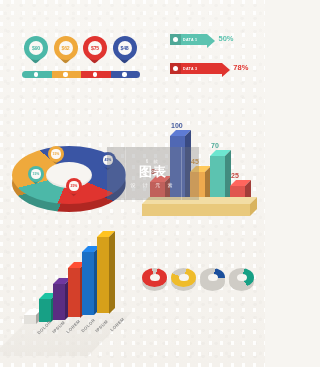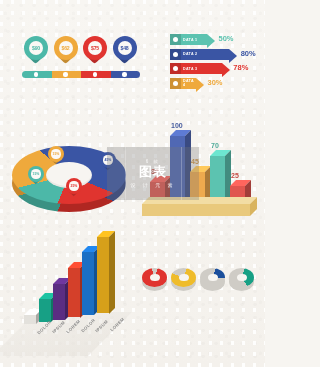--- a/index.html
+++ b/index.html
@@ -193,49 +193,29 @@
       <div class="arow" style="top: 0px; left: 0px;">
         <div class="abody" style="width:37px;background:#5cc3b0">
           <div class="cap" style="background:#4fa897">
             <b></b>
           </div>
           <span class="lbl">DATA 1</span>
         </div>
         <div class="ahead" style="border-left:8px solid #5cc3b0"></div>
         <span class="apct" style="color:#5cc3b0">50%</span>
       </div>
-      <div class="arow" style="top: 14.5px; left: 0px;">
-        <div class="abody" style="width:59.2px;background:#3a55a4">
-          <div class="cap" style="background:#32498d">
-            <b></b>
-          </div>
-          <span class="lbl">DATA 2</span>
-        </div>
-        <div class="ahead" style="border-left:8px solid #3a55a4"></div>
-        <span class="apct" style="color:#3a55a4">80%</span>
-      </div>
       <div class="arow" style="top: 29px; left: 0px;">
         <div class="abody" style="width:51.8px;background:#e0342f">
           <div class="cap" style="background:#c12d28">
             <b></b>
           </div>
           <span class="lbl">DATA 3</span>
         </div>
         <div class="ahead" style="border-left:8px solid #e0342f"></div>
         <span class="apct" style="color:#e0342f">78%</span>
-      </div>
-      <div class="arow" style="top: 43.5px; left: 0px;">
-        <div class="abody" style="width:26px;background:#efa93c">
-          <div class="cap" style="background:#ce9134">
-            <b></b>
-          </div>
-          <span class="lbl">DATA 4</span>
-        </div>
-        <div class="ahead" style="border-left:8px solid #efa93c"></div>
-        <span class="apct" style="color:#efa93c">30%</span>
       </div>
     </div>
 
   <div class="sect" id="donut">
     <div class="dwrap">
       <div class="dside" id="donut-side" style="background: conic-gradient(from 310deg, rgb(44, 64, 128) 0deg, rgb(44, 64, 128) 162deg, rgb(176, 39, 34) 162deg, rgb(176, 39, 34) 252deg, rgb(58, 145, 131) 252deg, rgb(58, 145, 131) 306deg, rgb(201, 135, 44) 306deg, rgb(201, 135, 44) 360deg);"></div>
       <div class="dtop" id="donut-top" style="background: conic-gradient(from 310deg, rgb(58, 85, 164) 0deg, rgb(58, 85, 164) 162deg, rgb(224, 52, 47) 162deg, rgb(224, 52, 47) 252deg, rgb(76, 184, 168) 252deg, rgb(76, 184, 168) 306deg, rgb(239, 169, 60) 306deg, rgb(239, 169, 60) 360deg); border-radius: 50%;"></div>
       <div class="dhole"></div>
     </div>
     <div id="donut-pins">

